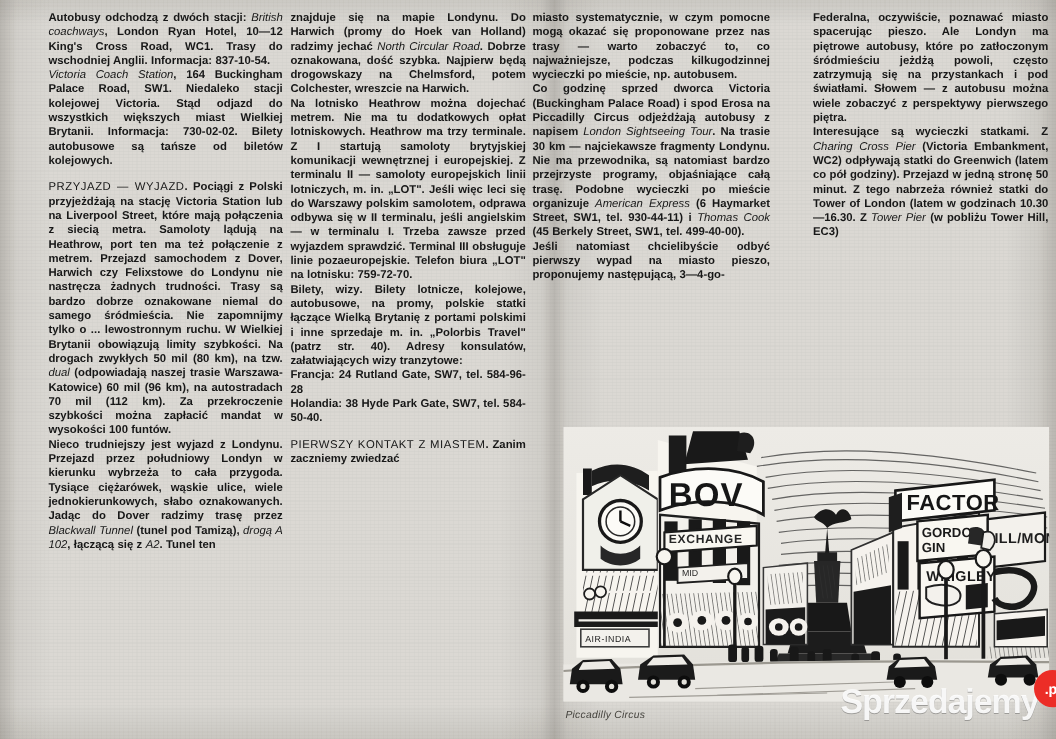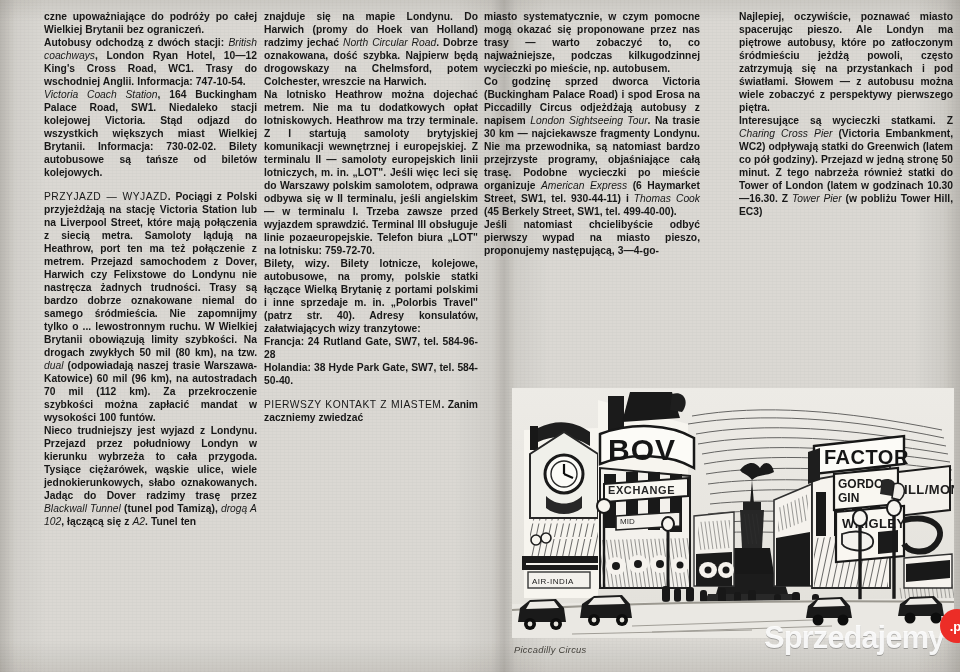--- a/index.html
+++ b/index.html
@@ -88,43 +88,42 @@
   svg{display:block;}
 </style>
 </head>
 <body>
 
 <div class="page">
   <div class="grain"></div>
 
   <div class="cols">
     <div class="col c1">
-        <p><span>czne upoważniające do podróży po całej Wielkiej Brytanii bez ograniczeń.</span></p>
-        <p><span>Autobusy odchodzą z dwóch stacji: </span><span class="it">British coachways</span><span>, London Ryan Hotel, 10—12 King's Cross Road, WC1. Trasy do wschodniej Anglii. Informacja: 747-10-54.</span></p>
+        <p><span>Autobusy odchodzą z dwóch stacji: </span><span class="it">British coachways</span><span>, London Ryan Hotel, 10—12 King's Cross Road, WC1. Trasy do wschodniej Anglii. Informacja: 837-10-54.</span></p>
         <p><span class="it">Victoria Coach Station</span><span>, 164 Buckingham Palace Road, SW1. Niedaleko stacji kolejowej Victoria. Stąd odjazd do wszystkich większych miast Wielkiej Brytanii. Informacja: 730-02-02. Bilety autobusowe są tańsze od biletów kolejowych.</span></p>
         <div class="gap"></div>
         <p><span class="hd">PRZYJAZD — WYJAZD</span><span>. Pociągi z Polski przyjeżdżają na stację Victoria Station lub na Liverpool Street, które mają połączenia z siecią metra. Samoloty lądują na Heathrow, port ten ma też połączenie z metrem. Przejazd samochodem z Dover, Harwich czy Felixstowe do Londynu nie nastręcza żadnych trudności. Trasy są bardzo dobrze oznakowane niemal do samego śródmieścia. Nie zapomnijmy tylko o ... lewostronnym ruchu. W Wielkiej Brytanii obowiązują limity szybkości. Na drogach zwykłych 50 mil (80 km), na tzw. </span><span class="it">dual</span><span> (odpowiadają naszej trasie Warszawa-Katowice) 60 mil (96 km), na autostradach 70 mil (112 km). Za przekroczenie szybkości można zapłacić mandat w wysokości 100 funtów.</span></p>
         <p><span>Nieco trudniejszy jest wyjazd z Londynu. Przejazd przez południowy Londyn w kierunku wybrzeża to cała przygoda. Tysiące ciężarówek, wąskie ulice, wiele jednokierunkowych, słabo oznakowanych. Jadąc do Dover radzimy trasę przez </span><span class="it">Blackwall Tunnel</span><span> (tunel pod Tamizą), </span><span class="it">drogą A 102</span><span>, łączącą się z </span><span class="it">A2</span><span>. Tunel ten</span></p>
       </div>
     <div class="col c2">
         <p><span>znajduje się na mapie Londynu. Do Harwich (promy do Hoek van Holland) radzimy jechać </span><span class="it">North Circular Road</span><span>. Dobrze oznakowana, dość szybka. Najpierw będą drogowskazy na Chelmsford, potem Colchester, wreszcie na Harwich.</span></p>
         <p><span>Na lotnisko Heathrow można dojechać metrem. Nie ma tu dodatkowych opłat lotniskowych. Heathrow ma trzy terminale. Z I startują samoloty brytyjskiej komunikacji wewnętrznej i europejskiej. Z terminalu II — samoloty europejskich linii lotniczych, m. in. „LOT". Jeśli więc leci się do Warszawy polskim samolotem, odprawa odbywa się w II terminalu, jeśli angielskim — w terminalu I. Trzeba zawsze przed wyjazdem sprawdzić. Terminal III obsługuje linie pozaeuropejskie. Telefon biura „LOT" na lotnisku: 759-72-70.</span></p>
         <p><span class="bd">Bilety, wizy</span><span>. Bilety lotnicze, kolejowe, autobusowe, na promy, polskie statki łączące Wielką Brytanię z portami polskimi i inne sprzedaje m. in. „Polorbis Travel" (patrz str. 40). Adresy konsulatów, załatwiających wizy tranzytowe:</span></p>
         <p><span>Francja: 24 Rutland Gate, SW7, tel. 584-96-28</span></p>
         <p><span>Holandia: 38 Hyde Park Gate, SW7, tel. 584-50-40.</span></p>
         <div class="gap"></div>
         <p><span class="hd">PIERWSZY KONTAKT Z MIASTEM</span><span>. Zanim zaczniemy zwiedzać</span></p>
       </div>
     <div class="col c3">
         <p><span>miasto systematycznie, w czym pomocne mogą okazać się proponowane przez nas trasy — warto zobaczyć to, co najważniejsze, podczas kilkugodzinnej wycieczki po mieście, np. autobusem.</span></p>
         <p><span>Co godzinę sprzed dworca Victoria (Buckingham Palace Road) i spod Erosa na Piccadilly Circus odjeżdżają autobusy z napisem </span><span class="it">London Sightseeing Tour</span><span>. Na trasie 30 km — najciekawsze fragmenty Londynu. Nie ma przewodnika, są natomiast bardzo przejrzyste programy, objaśniające całą trasę. Podobne wycieczki po mieście organizuje </span><span class="it">American Express</span><span> (6 Haymarket Street, SW1, tel. 930-44-11) i </span><span class="it">Thomas Cook</span><span> (45 Berkely Street, SW1, tel. 499-40-00).</span></p>
         <p><span>Jeśli natomiast chcielibyście odbyć pierwszy wypad na miasto pieszo, proponujemy następującą, 3—4-go-</span></p>
       </div>
     <div class="col c4">
-        <p><span>Najlepiej, oczywiście, poznawać miasto spacerując pieszo. Ale Londyn ma piętrowe autobusy, które po zatłoczonym śródmieściu jeżdżą powoli, często zatrzymują się na przystankach i pod światłami. Słowem — z autobusu można wiele zobaczyć z perspektywy pierwszego piętra.</span></p>
+        <p><span>Federalna, oczywiście, poznawać miasto spacerując pieszo. Ale Londyn ma piętrowe autobusy, które po zatłoczonym śródmieściu jeżdżą powoli, często zatrzymują się na przystankach i pod światłami. Słowem — z autobusu można wiele zobaczyć z perspektywy pierwszego piętra.</span></p>
         <p><span>Interesujące są wycieczki statkami. Z </span><span class="it">Charing Cross Pier</span><span> (Victoria Embankment, WC2) odpływają statki do Greenwich (latem co pół godziny). Przejazd w jedną stronę 50 minut. Z tego nabrzeża również statki do Tower of London (latem w godzinach 10.30—16.30. Z </span><span class="it">Tower Pier</span><span> (w pobliżu Tower Hill, EC3)</span></p>
       </div>
   </div>
 
   <div class="figure">
     <div class="figwrap">
       <svg width="442" height="250" viewBox="0 0 442 250">
         <defs>
           <linearGradient id="sky" x1="0" y1="0" x2="0" y2="1">
             <stop offset="0%" stop-color="#e9e7e2"></stop>

